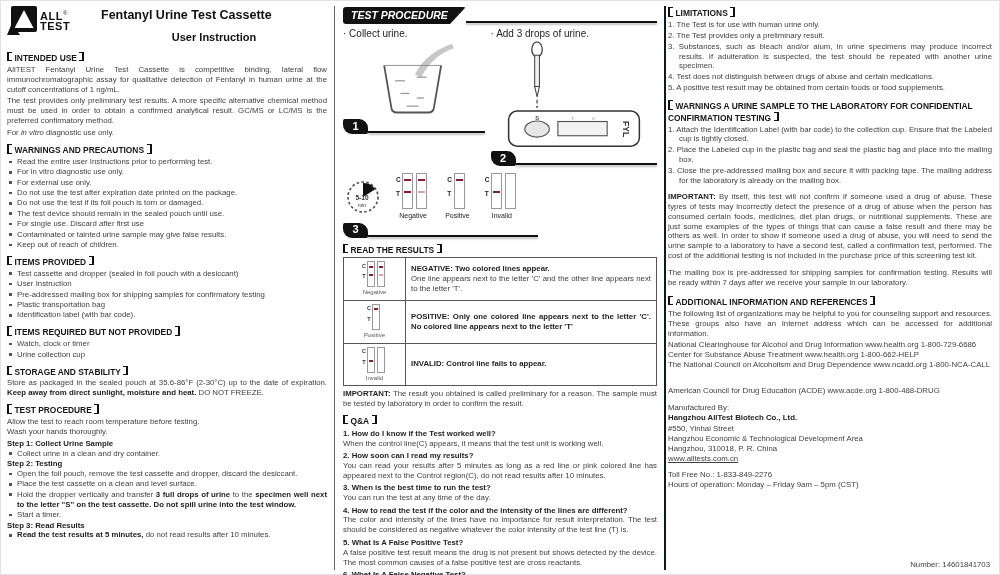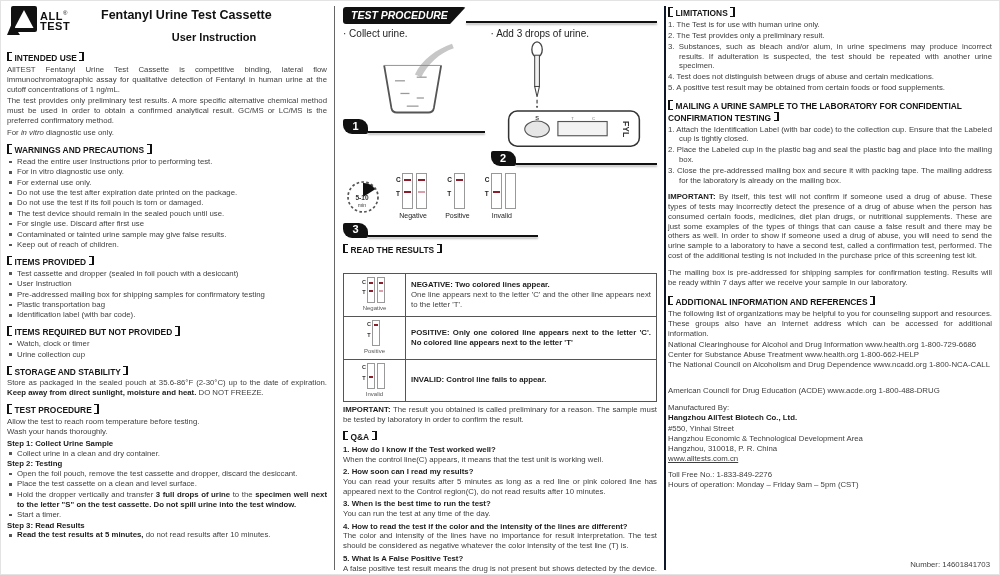--- a/index.html
+++ b/index.html
@@ -55,21 +55,21 @@
   .sgroup{display:flex}
   .slabels{display:flex;flex-direction:column;font-size:6.5px;font-weight:bold;color:#222;margin-right:1.5px;line-height:1}
   .slabels .lc{margin-top:4px}.slabels .lt{margin-top:7.5px}
   .strip{width:11px;height:36px;border:1px solid #999;background:#fff;position:relative;margin-right:3px}
   .sline{position:absolute;left:1px;right:1px;height:2.4px;background:#8b1e2d}
   .sline.c{top:5px}.sline.t{top:16.5px}.sline.pink{background:#d9a0ab}
   .scap{font-size:7px;color:#222;margin-top:3px}
   .clockbox{margin-top:6px}
 
   
-  table.results{width:100%;border-collapse:collapse;margin-top:18px}
+  table.results{width:100%;border-collapse:collapse;margin-top:2px}
   table.results td{border:1.2px solid #555;padding:3px 5px;vertical-align:middle}
   .dcell{width:62px;text-align:center}
   .rt{font-weight:bold;color:#1d1d1d;text-align:justify}
   .rb{text-align:justify}
   .mgroup{display:flex;justify-content:center}
   .mlabels{display:flex;flex-direction:column;font-size:5.5px;font-weight:bold;color:#333;margin-right:1px;line-height:1}
   .mlabels .lc{margin-top:2.5px}.mlabels .lt{margin-top:5px}
   .mstrip{width:8px;height:26px;border:1px solid #999;background:#fff;position:relative;margin-right:2px}
   .mline{position:absolute;left:1px;right:1px;height:2px;background:#8b1e2d}
   .mline.c{top:3.5px}.mline.t{top:12px}.mline.pink{background:#d9a0ab}
@@ -346,21 +346,21 @@
   </div>
 
   <div class="col col-right">
     <div class="sec-h" style="margin-top:1px">LIMITATIONS</div>
     <div class="nli">1. The Test is for use with human urine only.</div>
     <div class="nli">2. The Test provides only a preliminary result.</div>
     <div class="nli">3. Substances, such as bleach and/or alum, in urine specimens may produce incorrect results. If adulteration is suspected, the test should be repeated with another urine specimen.</div>
     <div class="nli">4. Test does not distinguish between drugs of abuse and certain medications.</div>
     <div class="nli">5. A positive test result may be obtained from certain foods or food supplements.</div>
 
-    <div class="sec-h">MAILING A URINE SAMPLE TO THE LABORATORY FOR CONFIDENTIAL CONFIRMATION TESTING</div>
+    <div class="sec-h">WARNINGS A URINE SAMPLE TO THE LABORATORY FOR CONFIDENTIAL CONFIRMATION TESTING</div>
     <div class="nli">1. Attach the Identification Label (with bar code) to the collection cup. Ensure that the Labeled cup is tightly closed.</div>
     <div class="nli">2. Place the Labeled cup in the plastic bag and seal the plastic bag and place into the mailing box.</div>
     <div class="nli">3. Close the pre-addressed mailing box and secure it with packing tape. The mailing address for the laboratory is already on the mailing box.</div>
 
     <div class="gap"></div>
     <div class="p"><span style="font-weight: bold; color: rgb(29, 29, 29);">IMPORTANT:</span><span> By itself, this test will not confirm if someone used a drug of abuse. These types of tests may incorrectly detect the presence of a drug of abuse when the person has consumed certain foods, medicines, diet plan drugs, or nutritional supplements. These are just some examples of the types of things that can cause a false result and there may be others as well. In order to show if someone used a drug of abuse, you will need to send the urine sample to a laboratory to have a second test, called a confirmation test, performed. The cost of the additional testing is not included in the purchase price of this screening test kit.</span></div>
     <div class="gap"></div>
     <div class="p">The mailing box is pre-addressed for shipping samples for confirmation testing. Results will be ready within 7 days after we receive your sample in our laboratory.</div>
 
     <div class="sec-h">ADDITIONAL INFORMATION AND REFERENCES</div>

